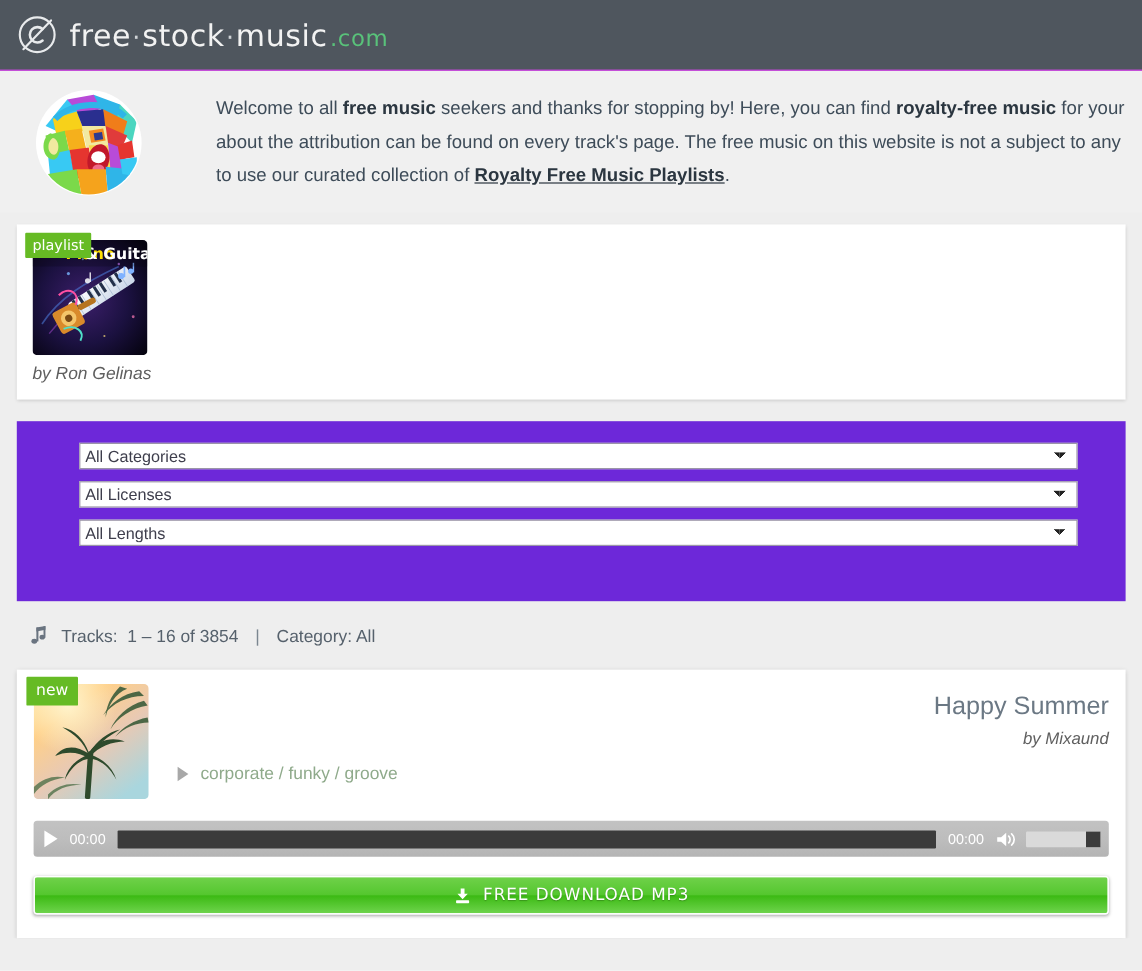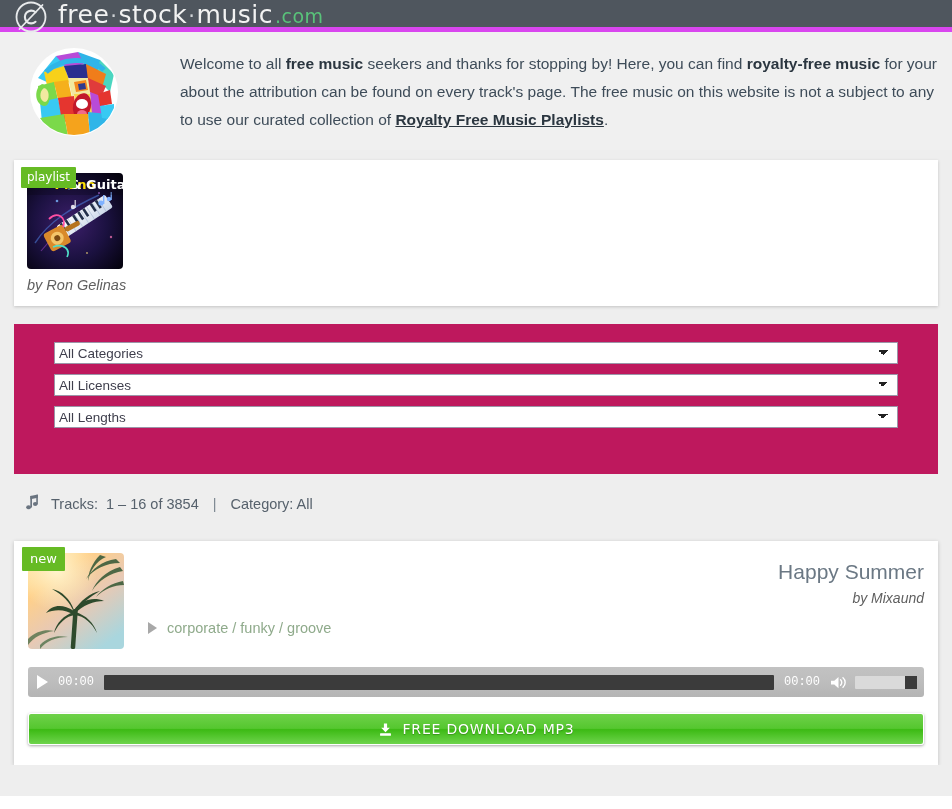--- a/index.html
+++ b/index.html
@@ -7,26 +7,26 @@
   html, body {
     margin: 0; padding: 0;
     width: 952px; height: 809px;
     overflow: hidden;
     background: #ffffff;
     font-family: "Liberation Sans", sans-serif;
   }
 
   
   .site-header {
-    height: 32px;
+    height: 59px;
     background: #4f565e;
     display: flex;
-    align-items: flex-start;
+    align-items: center;
     padding-left: 14px;
-    border-bottom: 5px solid #d946ef;
+    border-bottom: 1px solid #d946ef;
     position: relative;
   }
   .logo-mark {
     width: 34px; height: 34px;
     flex: 0 0 34px;
     margin-right: 10px;
   }
   .logo-text {
     font-size: 25px;
     letter-spacing: 0.5px;
@@ -123,23 +123,23 @@
   }
   .card-by {
     font-size: 14.5px;
     font-style: italic;
     color: #5f5f5f;
     margin: 0;
   }
 
   
   .filters {
-    background: #be185d;
+    background: #6d28d9;
     margin: 18px 14px 0 14px;
-    padding: 18px 40px 46px 40px;
+    padding: 18px 40px 46px 52px;
   }
   .select-row { margin-bottom: 10px; }
   .select-row:last-child { margin-bottom: 0; }
   select.fsm-select {
     width: 100%;
     height: 22px;
     font-size: 13.5px;
     font-family: "Liberation Sans", sans-serif;
     color: #3e3e4c;
     background: #ffffff;
@@ -155,21 +155,21 @@
       calc(100% - 14px) calc(50% - 1px),
       calc(100% - 9px) calc(50% - 1px);
     background-size: 5px 5px, 5px 5px;
     background-repeat: no-repeat;
   }
 
   
   .tracks-info {
     display: flex;
     align-items: center;
-    padding: 20px 0 28px 22px;
+    padding: 20px 0 18px 22px;
     font-size: 14.5px;
     color: #56616c;
   }
   .tracks-info .note-icon { margin-right: 12px; display: flex; }
   .ti-label { margin-right: 8px; }
   .ti-range { margin-right: 14px; }
   .ti-sep { margin-right: 14px; color: #7b8690; }
 
   
   .track-card {
@@ -222,21 +222,21 @@
     border-left: 11px solid #ffffff;
     border-top: 7px solid transparent;
     border-bottom: 7px solid transparent;
     margin-right: 10px;
     flex: 0 0 auto;
     cursor: pointer;
   }
   .time {
     font-size: 12px;
     color: #ffffff;
-    font-family: Liberation Mono, monospace;
+    font-family: Liberation Sans, sans-serif;
     flex: 0 0 auto;
   }
   .seek {
     flex: 1 1 auto;
     height: 15px;
     background: #3b3b3b;
     margin: 0 10px;
     border-radius: 1px;
     cursor: pointer;
   }

